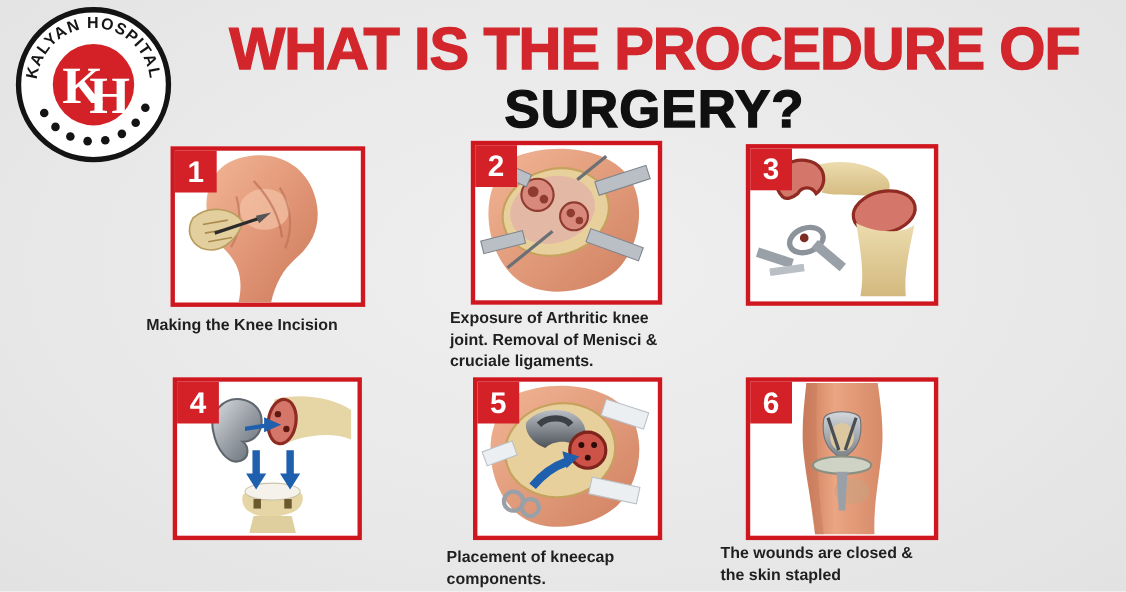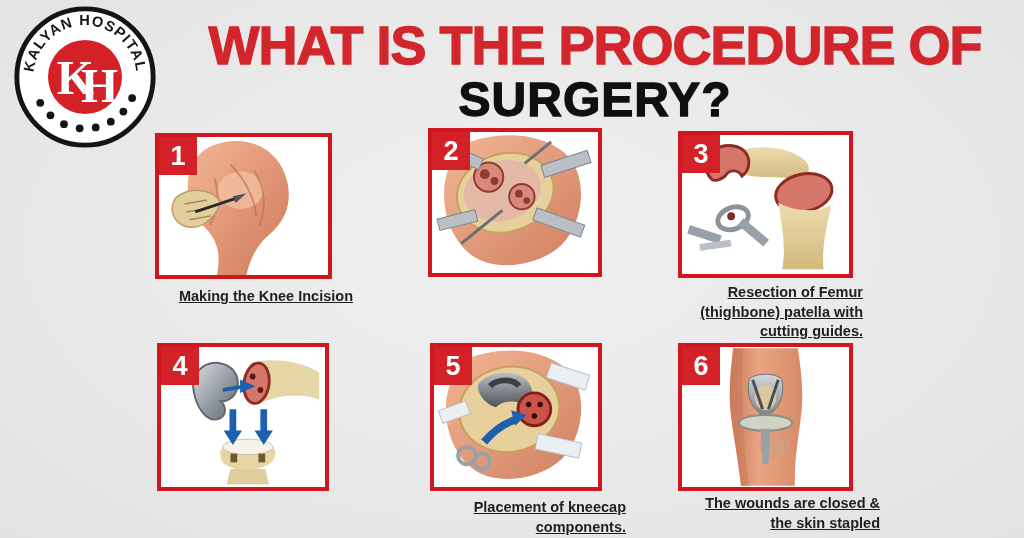--- a/index.html
+++ b/index.html
@@ -37,25 +37,24 @@
   .panel-box .art { position: absolute; left: 0; top: 0; width: 100%; height: 100%; }
   .badge {
     position: absolute; left: 0; top: 0; width: 38px; height: 38px;
     background: var(--badge-red, #d42127);
     color: #ffffff; font-size: 27px; font-weight: 700;
     display: flex; align-items: center; justify-content: center;
   }
 
   .panel-caption {
     position: absolute;
-    text-align: right;
+    text-align: left;
     font-size: 14.5px; line-height: 19.5px; font-weight: 700;
     color: var(--caption-color, #1f1f1f);
     white-space: pre-line;
-    text-decoration: underline;
   }
 
   
   .p1 { left: 155px; top: 133px; width: 177px; height: 146px; }
   .p2 { left: 428px; top: 128px; width: 174px; height: 149px; }
   .p3 { left: 678px; top: 131px; width: 175px; height: 147px; }
   .p4 { left: 157px; top: 343px; width: 172px; height: 148px; }
   .p5 { left: 430px; top: 343px; width: 172px; height: 148px; }
   .p6 { left: 678px; top: 343px; width: 175px; height: 148px; }
 
@@ -141,20 +140,23 @@
       <path d="M95,30 L122,8" stroke="#6a7076" stroke-width="3"></path>
       <g fill="#b9bfc5" stroke="#7d848b" stroke-width="1">
         <rect x="8" y="16" width="44" height="12" transform="rotate(24 30 22)"></rect>
         <rect x="112" y="24" width="50" height="13" transform="rotate(-18 137 30)"></rect>
         <rect x="104" y="84" width="52" height="13" transform="rotate(20 130 90)"></rect>
         <rect x="6" y="82" width="40" height="12" transform="rotate(-14 26 88)"></rect>
       </g>
     </svg>
     <div class="badge">2</div>
   </div>
+  <div class="panel-caption c2">Exposure of Arthritic knee
+joint. Removal of Menisci &amp;
+cruciale ligaments.</div>
 
   <div class="panel-box p3">
     <svg class="art" viewBox="0 0 170 140">
       <defs>
         <linearGradient id="g3b" x1="0" y1="0" x2="0" y2="1">
           <stop offset="0" stop-color="#ecdcae"></stop>
             <stop offset="1" stop-color="#d3b97e"></stop>
         </linearGradient>
       </defs>
       <path d="M64,14 C88,8 114,14 126,26 C132,33 129,42 120,45 C100,40 80,44 66,40 C70,32 69,22 64,14 Z" fill="url(#g3b)"></path>
@@ -162,23 +164,20 @@
       <ellipse cx="124" cy="58" rx="29" ry="19" fill="#d4766a" stroke="#8f2b22" stroke-width="3" transform="rotate(-12 124 58)"></ellipse>
       <path d="M98,68 C102,94 106,114 102,136 L144,136 C142,112 148,90 152,70 C140,79 112,77 98,68 Z" fill="url(#g3b)"></path>
       <ellipse cx="52" cy="84" rx="16" ry="11" fill="none" stroke="#8d939a" stroke-width="5" transform="rotate(-20 52 84)"></ellipse>
       <circle cx="50" cy="82" r="4" fill="#7e2d24"></circle>
       <rect x="6" y="96" width="34" height="9" fill="#9aa0a7" transform="rotate(18 23 100)"></rect>
       <rect x="56" y="94" width="34" height="9" fill="#9aa0a7" transform="rotate(40 73 98)"></rect>
       <rect x="18" y="108" width="32" height="7" fill="#b9bfc5" transform="rotate(-8 34 111)"></rect>
     </svg>
     <div class="badge">3</div>
   </div>
-  <div class="panel-caption c3">Resection of Femur
-(thighbone) patella with
-cutting guides.</div>
 
   <div class="panel-box p4">
     <svg class="art" viewBox="0 0 170 140">
       <defs>
         <linearGradient id="g4m" x1="0" y1="0" x2="1" y2="1">
           <stop offset="0" stop-color="#dcdfe2"></stop>
             <stop offset="0.5" stop-color="#9aa0a7"></stop>
             <stop offset="1" stop-color="#5f666d"></stop>
         </linearGradient>
       </defs>

